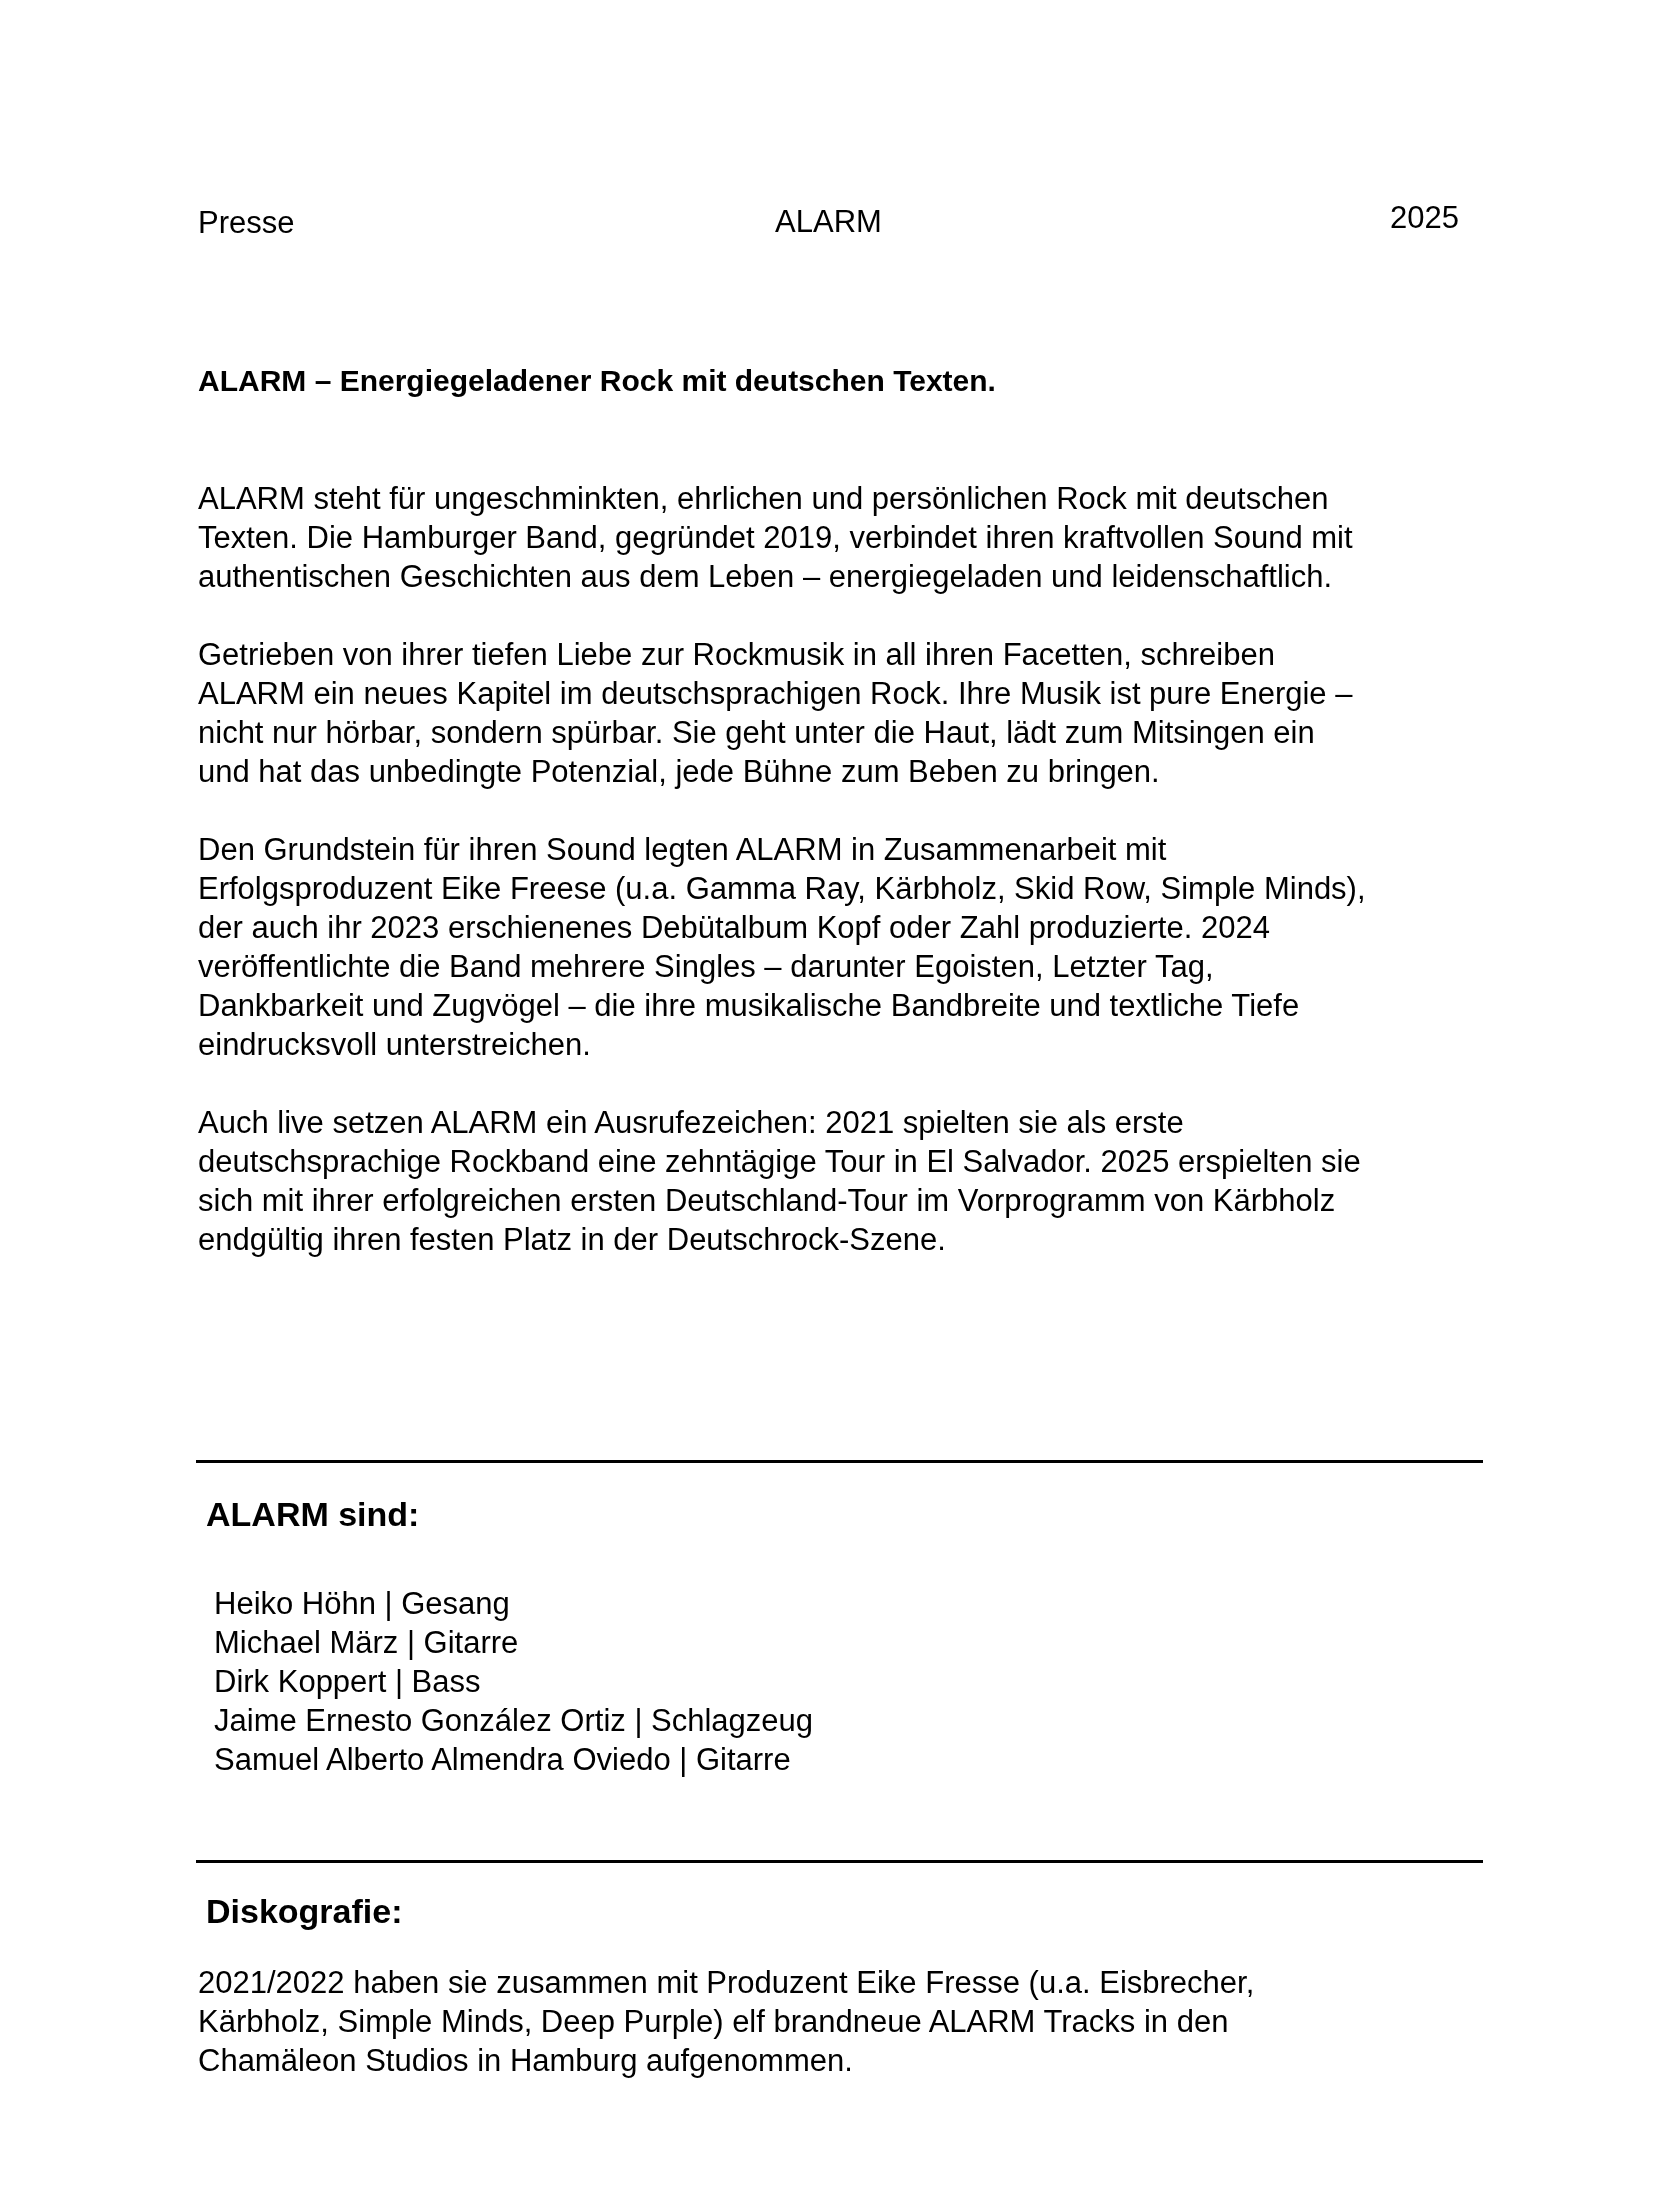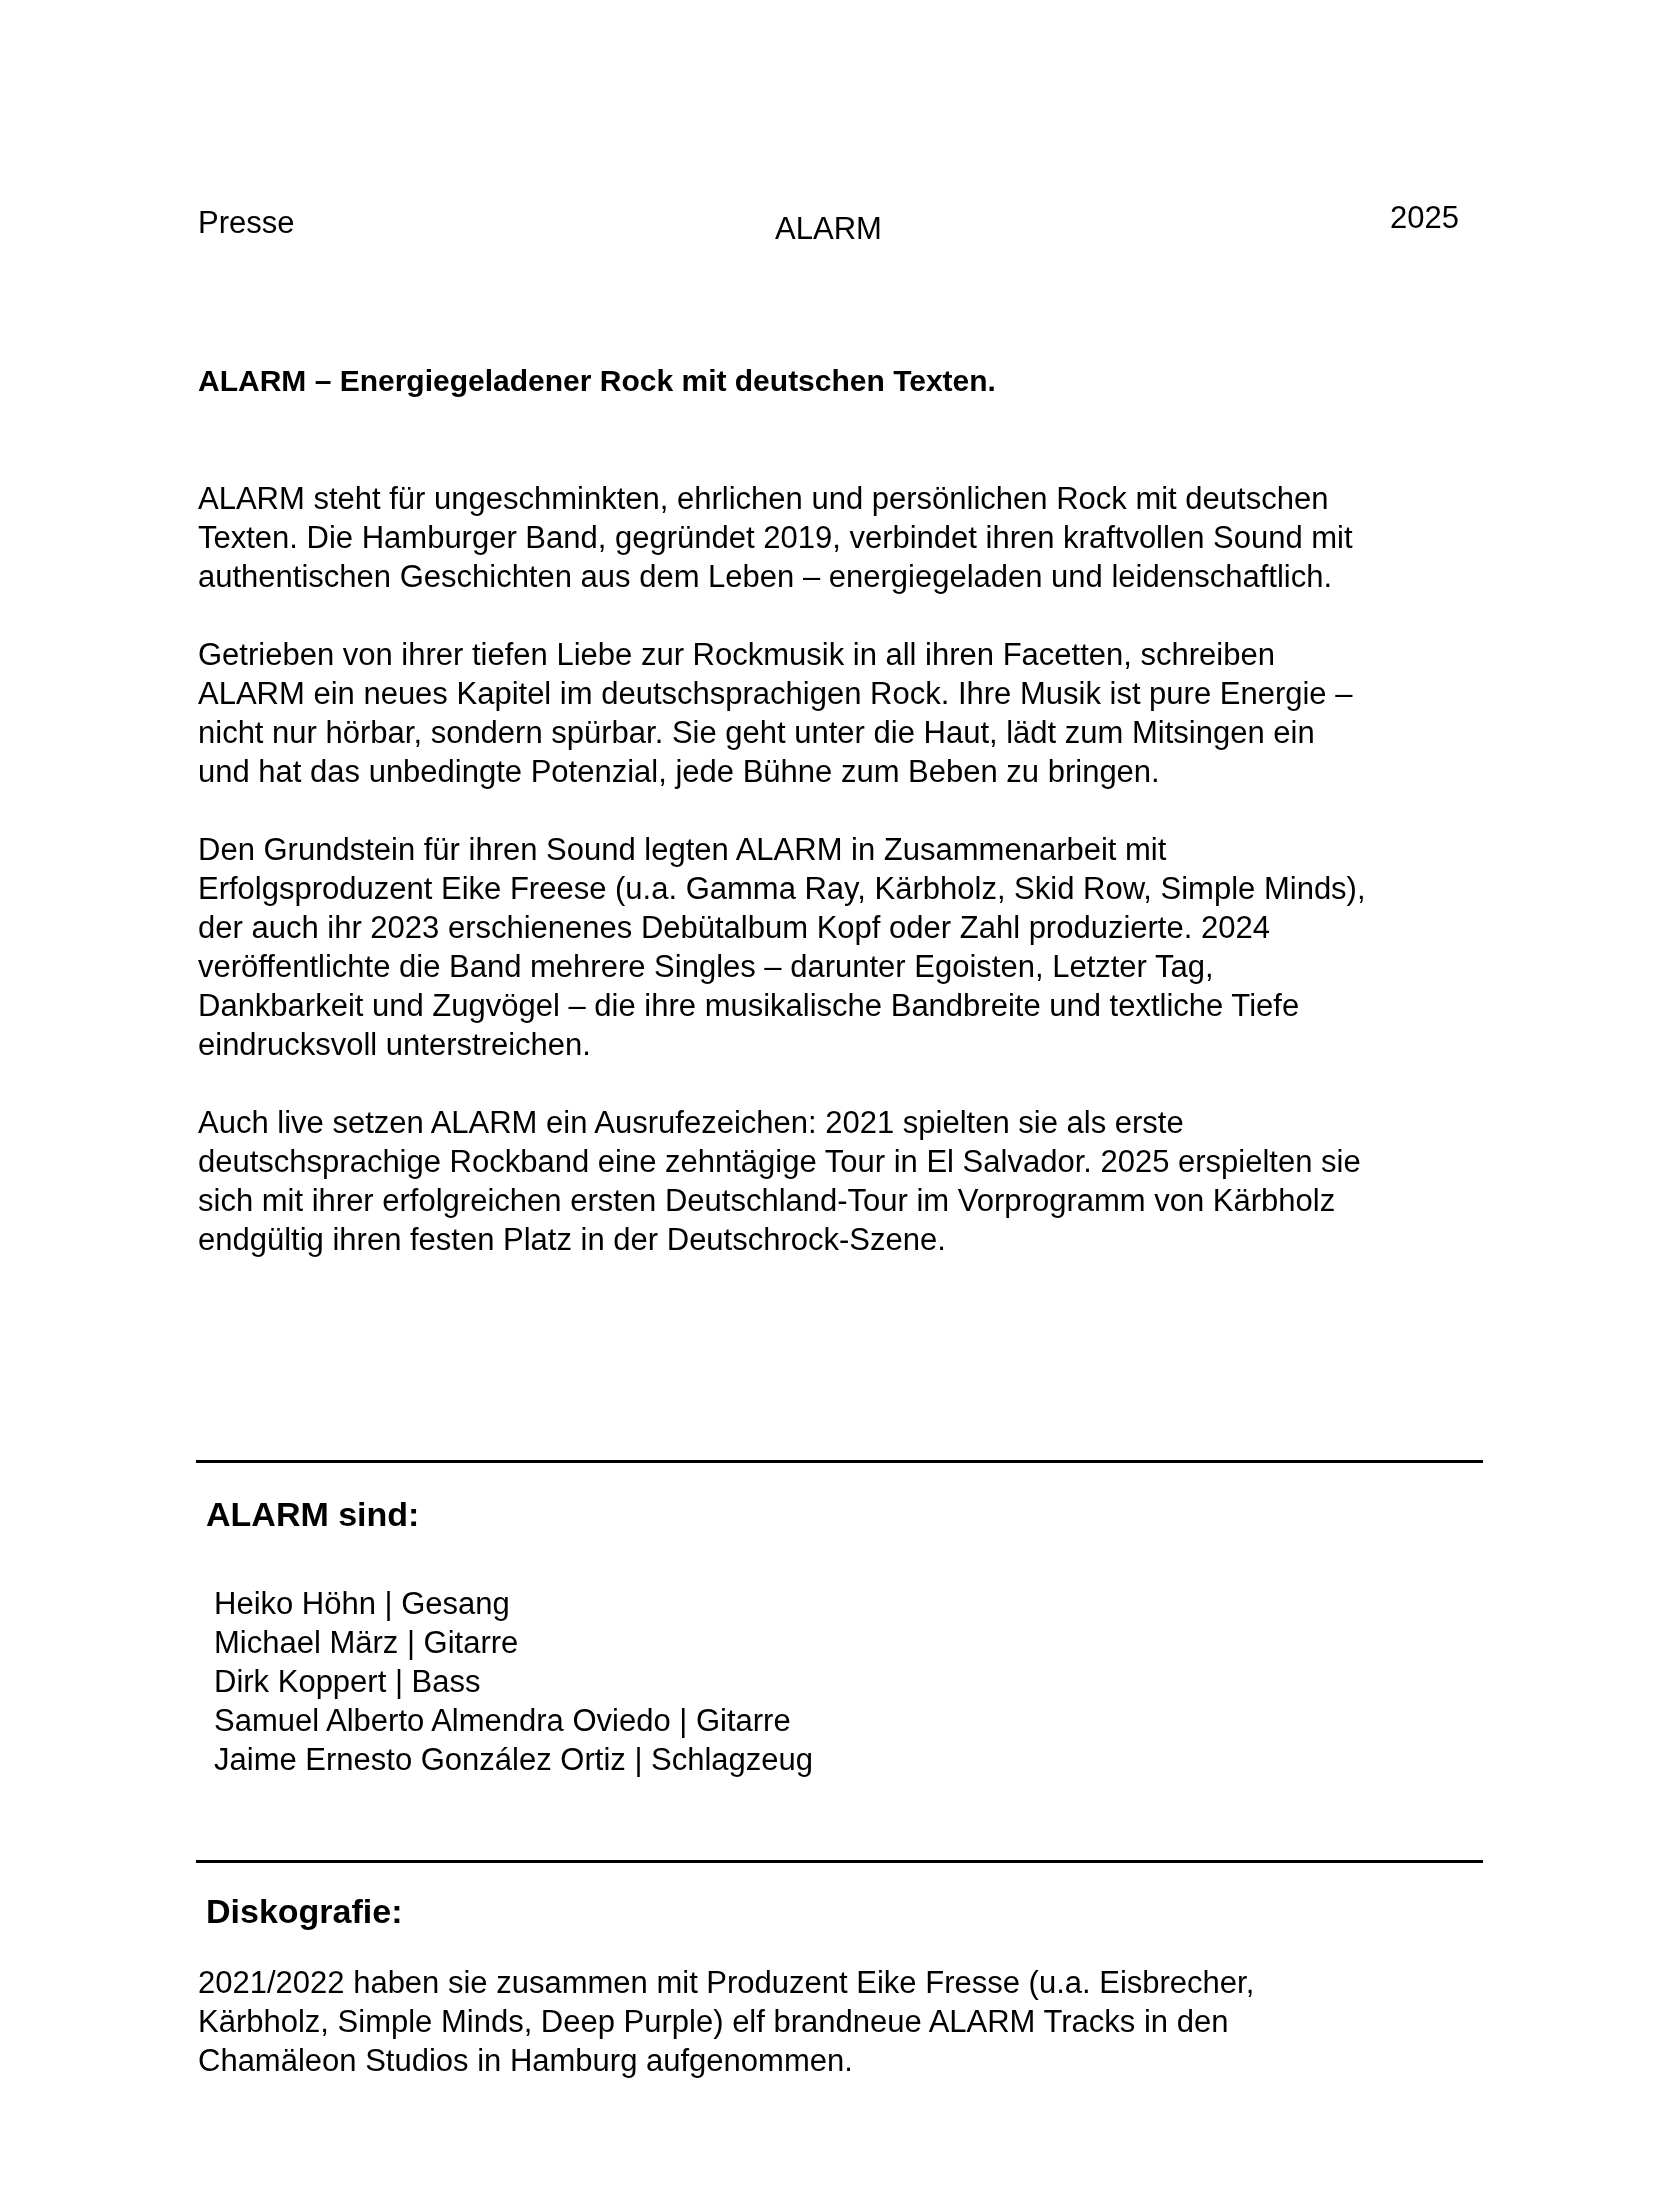--- a/index.html
+++ b/index.html
@@ -18,21 +18,21 @@
   .page-header {
     position: absolute;
     left: 198px;
     right: 210px;
     top: 198px;
     height: 39px;
     font-size: 31px;
     line-height: 39px;
   }
   .page-header .left { position: absolute; left: 0; top: 5px; }
-  .page-header .center { position: absolute; left: 50%; top: 11px; transform: translateX(-50%); }
+  .page-header .center { position: absolute; left: 50%; top: 4px; transform: translateX(-50%); }
   .page-header .right { position: absolute; right: 0; top: 0; }
 
   .main-heading {
     position: absolute;
     left: 198px;
     top: 360px;
     margin: 0;
     font-size: 30px;
     line-height: 41px;
     font-weight: bold;
@@ -109,22 +109,22 @@
 </div>
 
 <div class="rule" style="top:1460px;"></div>
 
 <h2 class="section-heading" style="top:1486px;">ALARM sind:</h2>
 
 <ul class="member-list">
   <li>Heiko Höhn | Gesang</li>
   <li>Michael März | Gitarre</li>
   <li>Dirk Koppert | Bass</li>
+  <li>Jaime Ernesto González Ortiz | Schlagzeug</li>
   <li>Samuel Alberto Almendra Oviedo | Gitarre</li>
-  <li>Jaime Ernesto González Ortiz | Schlagzeug</li>
 </ul>
 
 <div class="rule" style="top:1860px;"></div>
 
 <h2 class="section-heading" style="top:1883px;">Diskografie:</h2>
 
 <div class="body-block" style="top:1963px;">
   <p>2021/2022 haben sie zusammen mit Produzent Eike Fresse (u.a. Eisbrecher,
 Kärbholz, Simple Minds, Deep Purple) elf brandneue ALARM Tracks in den
 Chamäleon Studios in Hamburg aufgenommen.</p>

